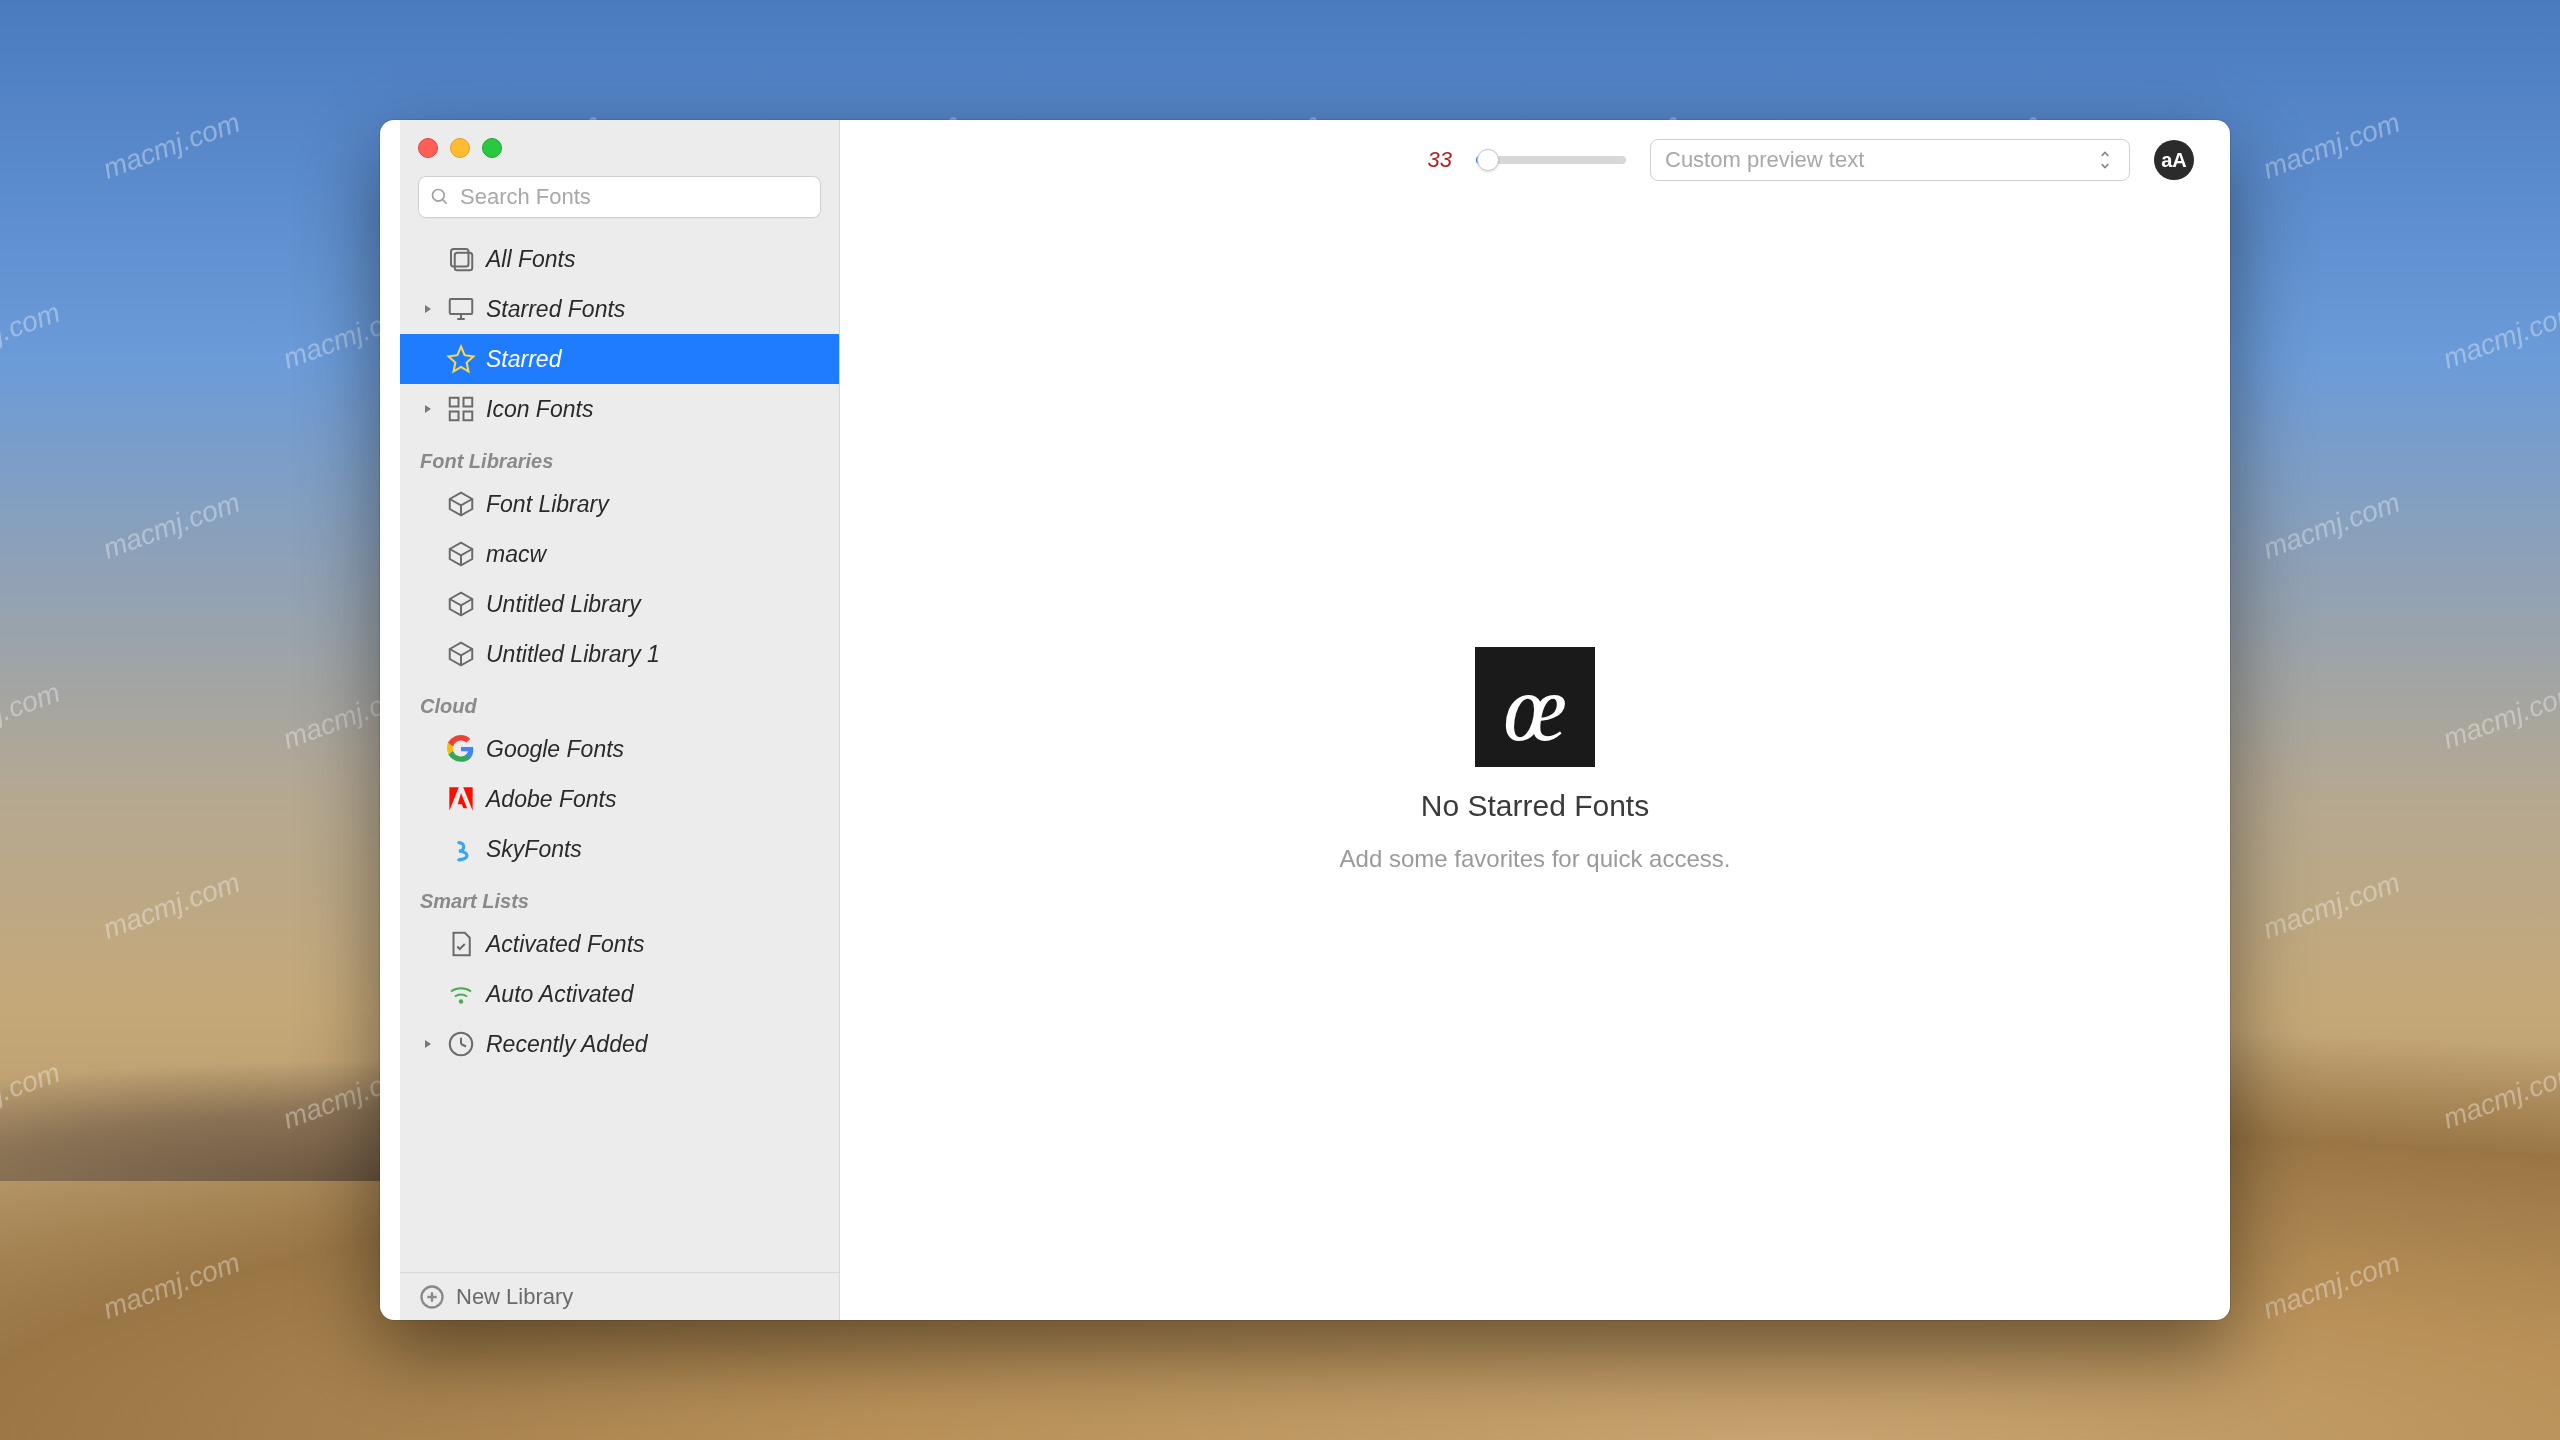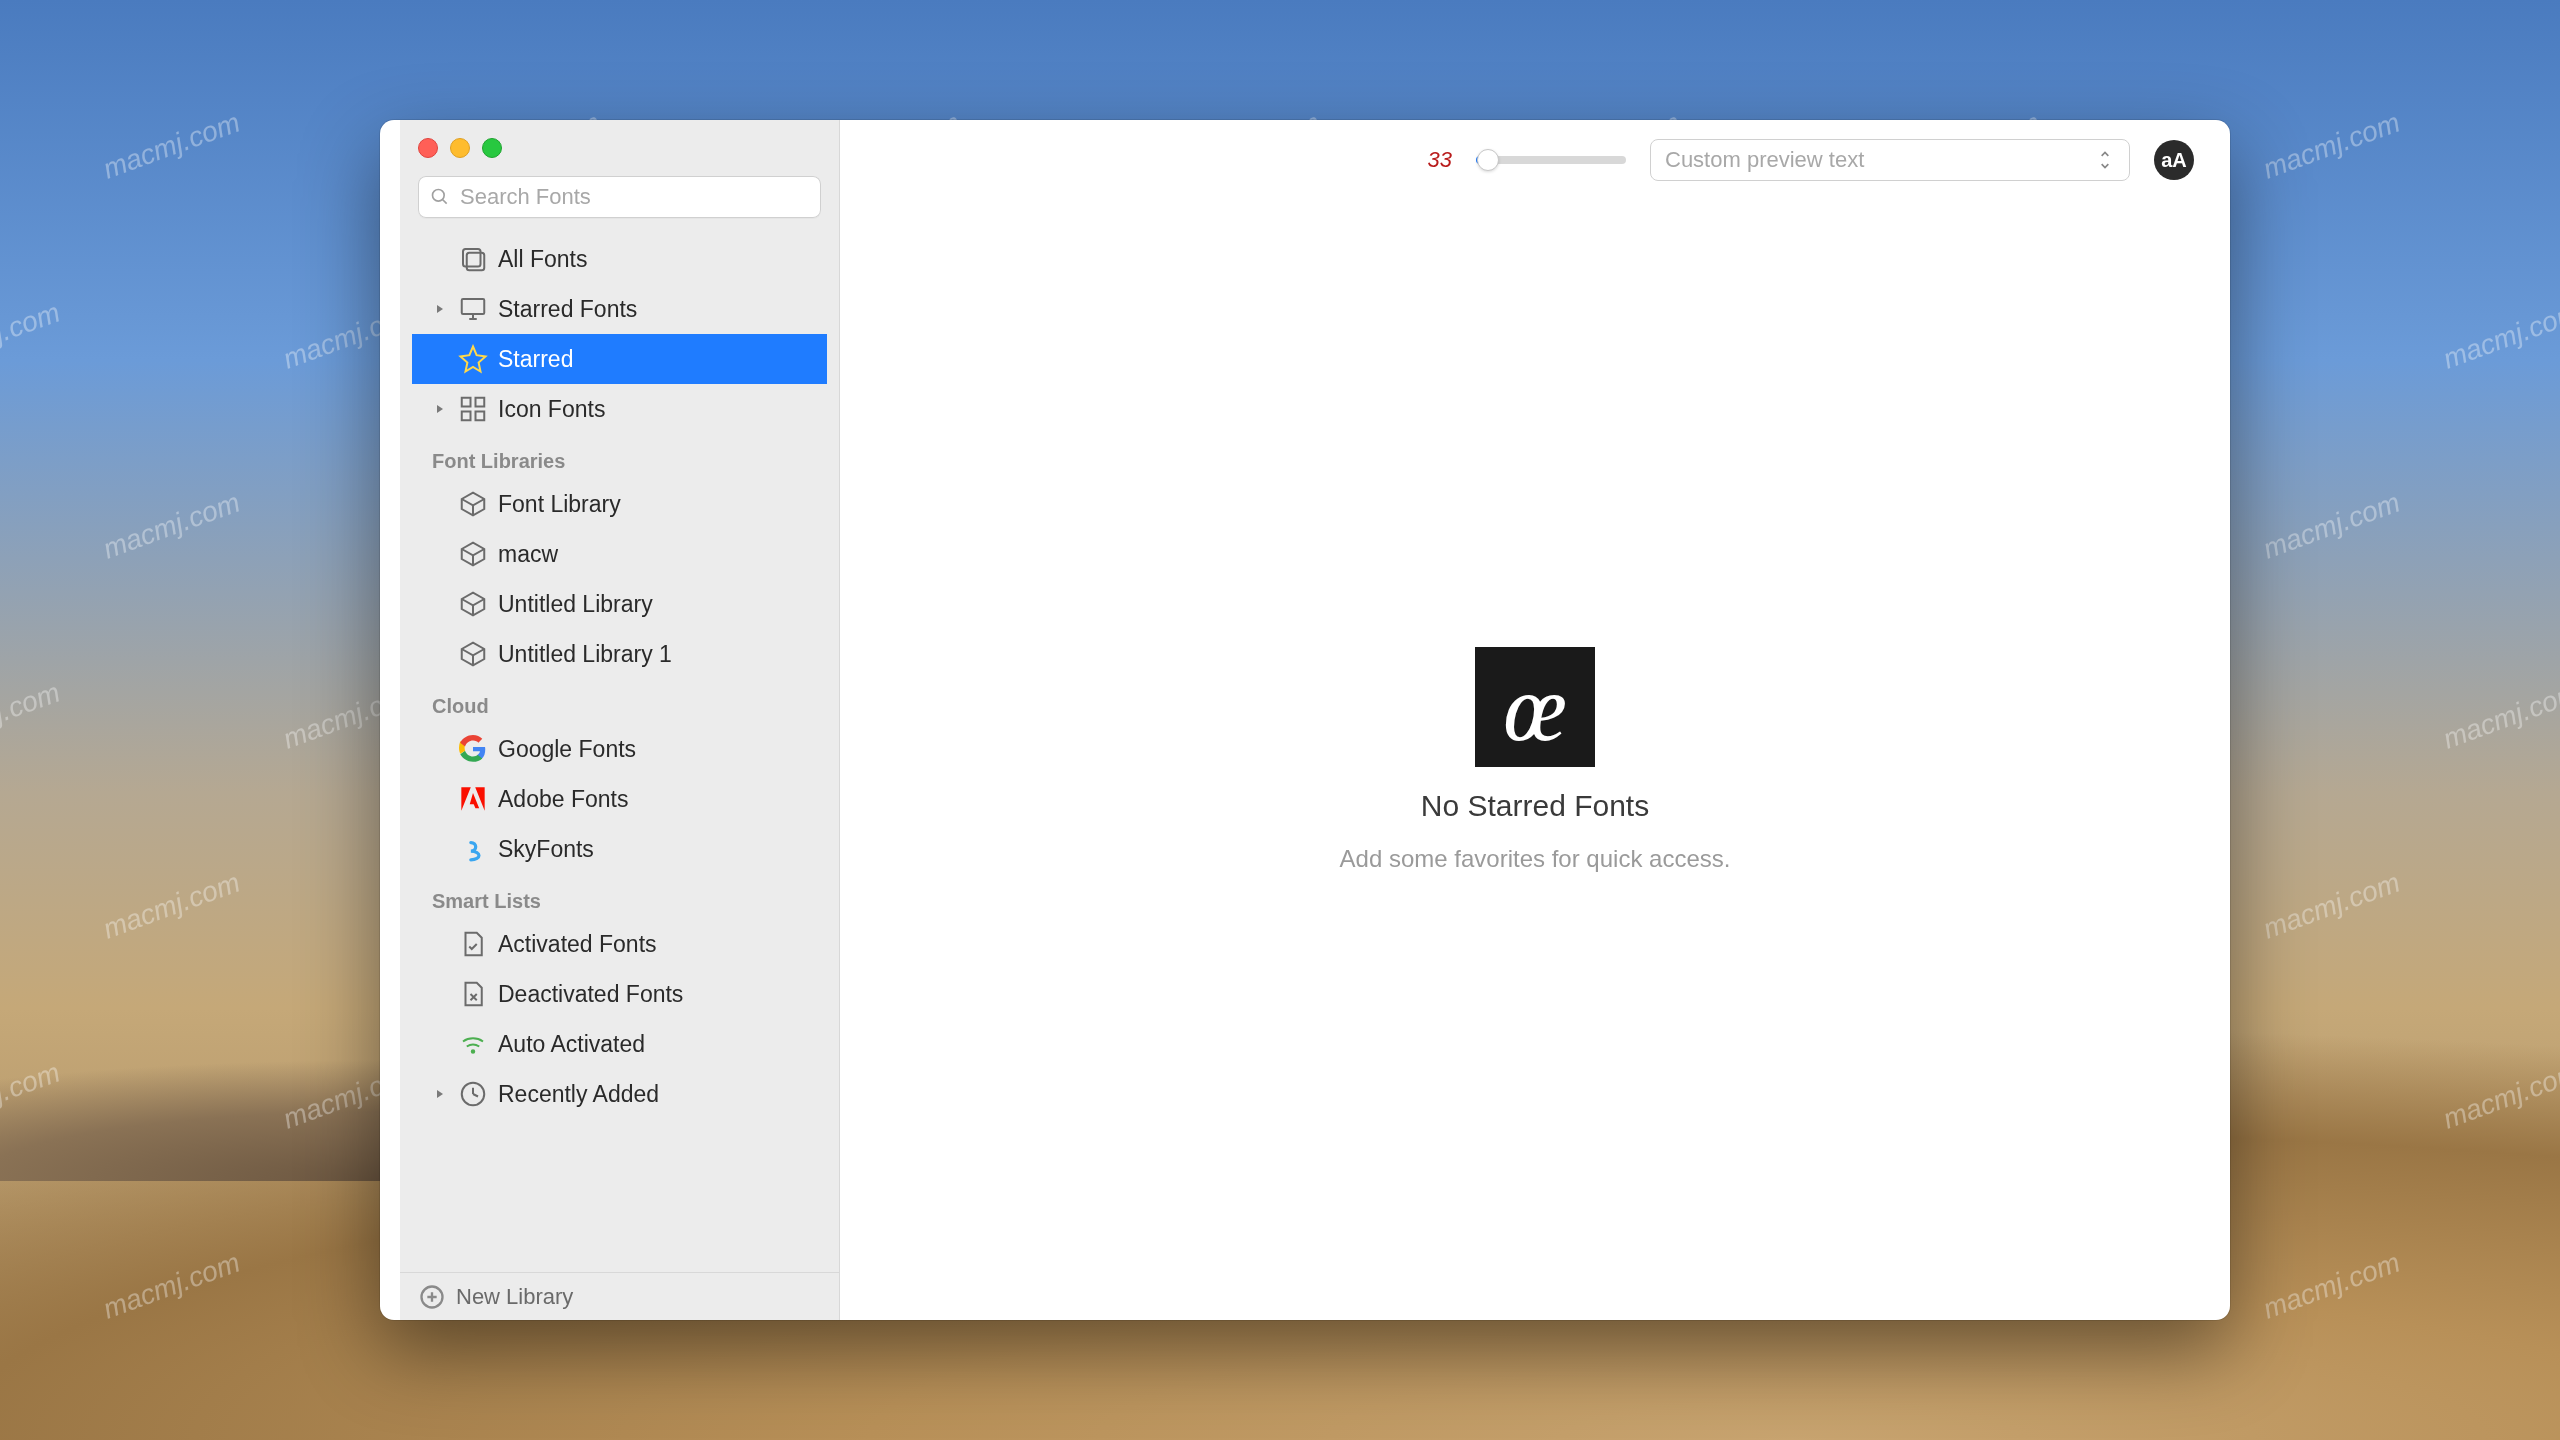--- a/index.html
+++ b/index.html
@@ -66,21 +66,21 @@
       padding: 6px 12px;
       height: 42px;
       box-shadow: inset 0 0 0 1px #d0d0d0, 0 1px 1px rgba(0,0,0,0.03);
     }
     .search input {
       border: none; outline: none; background: transparent;
       font-size: 22px; width: 100%; color: #333;
     }
     .search input::placeholder { color: #a8a8a8; }
     .icon-svg { width: 20px; height: 20px; flex: none; }
-    .tree { flex: 1; overflow-y: auto; padding: 6px 12px; }
+    .tree { flex: 1; overflow-y: auto; padding: 6px 0; font-style: italic; }
     .section-head {
       padding: 16px 20px 6px 20px;
       font-size: 20px; color: #8a8a8a; font-weight: 600;
     }
     .item {
       display: flex; align-items: center;
       height: 50px;
       padding: 0 14px 0 20px;
       gap: 10px;
       font-size: 23px; color: #2a2a2a;
@@ -388,31 +388,20 @@
         <span class="item-icon">
             <svg viewBox="0 0 24 24">
               <path d="M6 3h9l4 4v14H6z"></path>
               <path d="M9 14l2 2 4-4"></path>
             </svg>
           </span>
         <span>Activated Fonts</span>
       </div>
       <div class="item">
         <span class="spacer"></span>
-        <span class="item-icon">
-            <svg viewBox="0 0 24 24">
-              <path d="M6 3h9l4 4v14H6z"></path>
-              <line x1="10" y1="12" x2="15" y2="17"></line>
-              <line x1="15" y1="12" x2="10" y2="17"></line>
-            </svg>
-          </span>
-        <span>Deactivated Fonts</span>
-      </div>
-      <div class="item">
-        <span class="spacer"></span>
         <span class="item-icon" style="stroke:#4caf50;">
             <svg viewBox="0 0 24 24">
               <path d="M4 10a14 14 0 0116 0"></path>
               <path d="M7 14a9 9 0 0110 0"></path>
               <circle cx="12" cy="18" r="1" fill="#4caf50"></circle>
             </svg>
           </span>
         <span>Auto Activated</span>
       </div>
       <div class="item">

